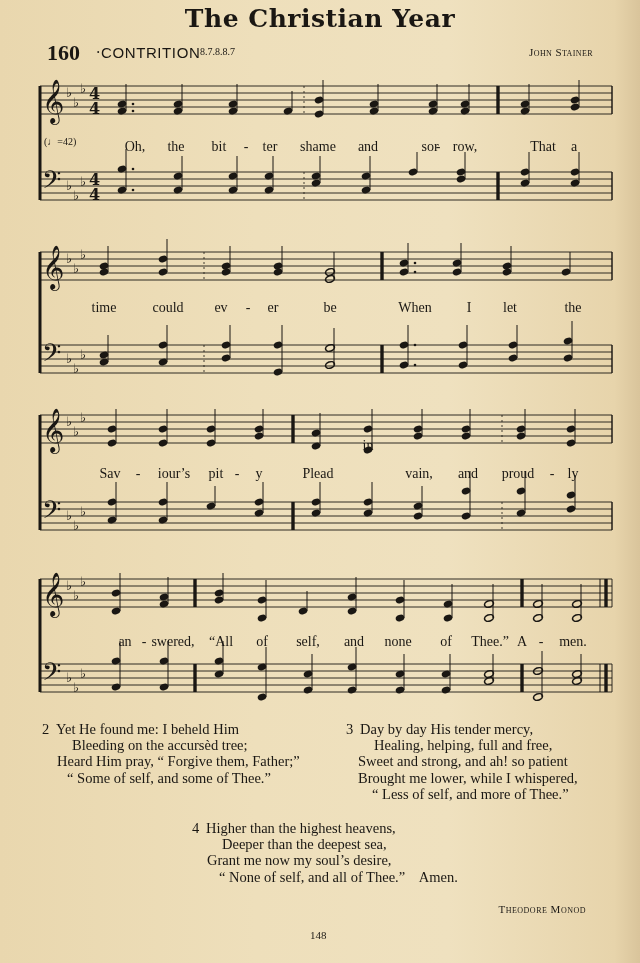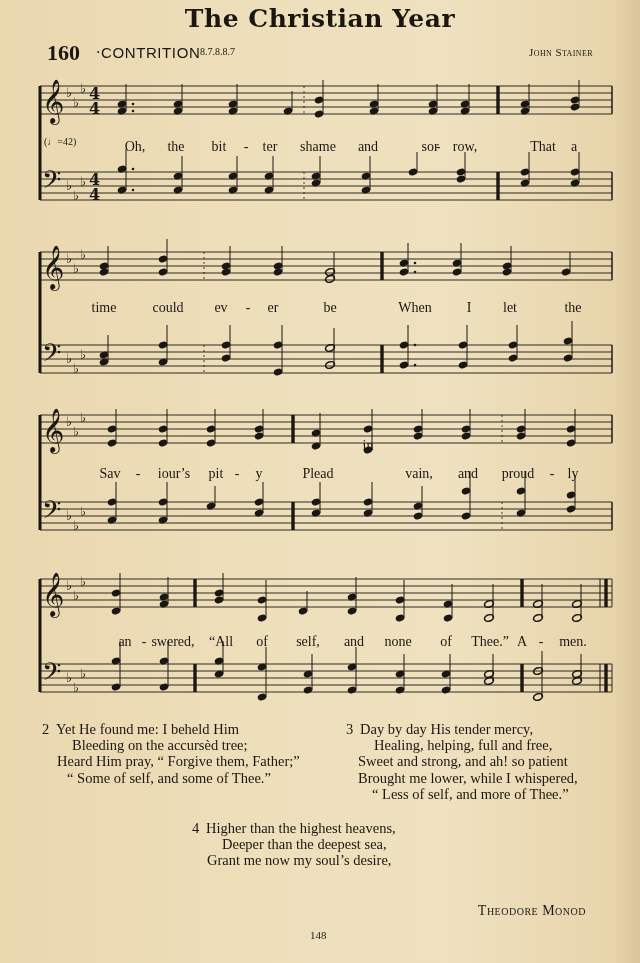--- a/index.html
+++ b/index.html
@@ -22,21 +22,21 @@
   .tune-name { left:101px; top:44px; font-family:"Liberation Sans", sans-serif; font-size:15px; letter-spacing:0.6px; color:#1a1713; }
   .tune-dot { left:96px; top:44px; font-size:14px; }
   .meter { left:200px; top:46px; font-family:"Liberation Serif", serif; font-size:10px; color:#1a1713; }
   .composer { right:47px; top:46px; font-family:"Liberation Serif", serif; font-size:11px; font-variant:small-caps; letter-spacing:0.4px; color:#1a1713; }
   svg.score { position:absolute; left:0; top:0; }
   .lyric { position:absolute; font-family:"Liberation Serif", serif; font-size:14px; color:#1a1713; white-space:nowrap; transform:translateX(-50%); }
   .tempo { position:absolute; font-family:"Liberation Serif", serif; font-size:10px; color:#1a1713; }
   .verse { position:absolute; font-family:"Liberation Serif", serif; font-size:14.5px; line-height:16.2px; color:#1a1713; white-space:nowrap; }
   .verse .line { display:block; }
   .verse .num { display:inline-block; width:14px; }
-  .author { right:54px; top:903px; font-family:"Liberation Serif", serif; font-size:14px; font-variant:small-caps; letter-spacing:0.5px; }
+  .author { right:54px; top:903px; font-family:"Liberation Serif", serif; font-size:11px; font-variant:small-caps; letter-spacing:0.5px; }
   .page-number { left:310px; top:929px; font-family:"Liberation Serif", serif; font-size:11px; }
 </style>
 </head>
 <body>
 
 <div class="abs running-head">The Christian Year</div>
 
 <div class="abs hymn-number">160</div>
 <div class="abs tune-dot">·</div>
 <div class="abs tune-name">CONTRITION</div>
@@ -467,16 +467,17 @@
   <span class="line" style="padding-left:28px">Healing, helping, full and free,</span>
   <span class="line" style="padding-left:12px">Sweet and strong, and ah!  so patient</span>
   <span class="line" style="padding-left:12px">Brought me lower, while I whispered,</span>
   <span class="line" style="padding-left:26px">“ Less of self, and more of Thee.”</span>
 </div>
 
 <div class="verse" style="left:192px;top:820px;">
   <span class="line"><span class="num">4</span><span>Higher than the highest heavens,</span></span>
   <span class="line" style="padding-left:30px">Deeper than the deepest sea,</span>
   <span class="line" style="padding-left:15px">Grant me now my soul’s desire,</span>
+  <span class="line" style="padding-left:27px;white-space:pre">“ None of self, and all of Thee.”    Amen.</span>
 </div>
 
 <div class="abs author">Theodore Monod</div>
 <div class="abs page-number">148</div>
 
 </body></html>

